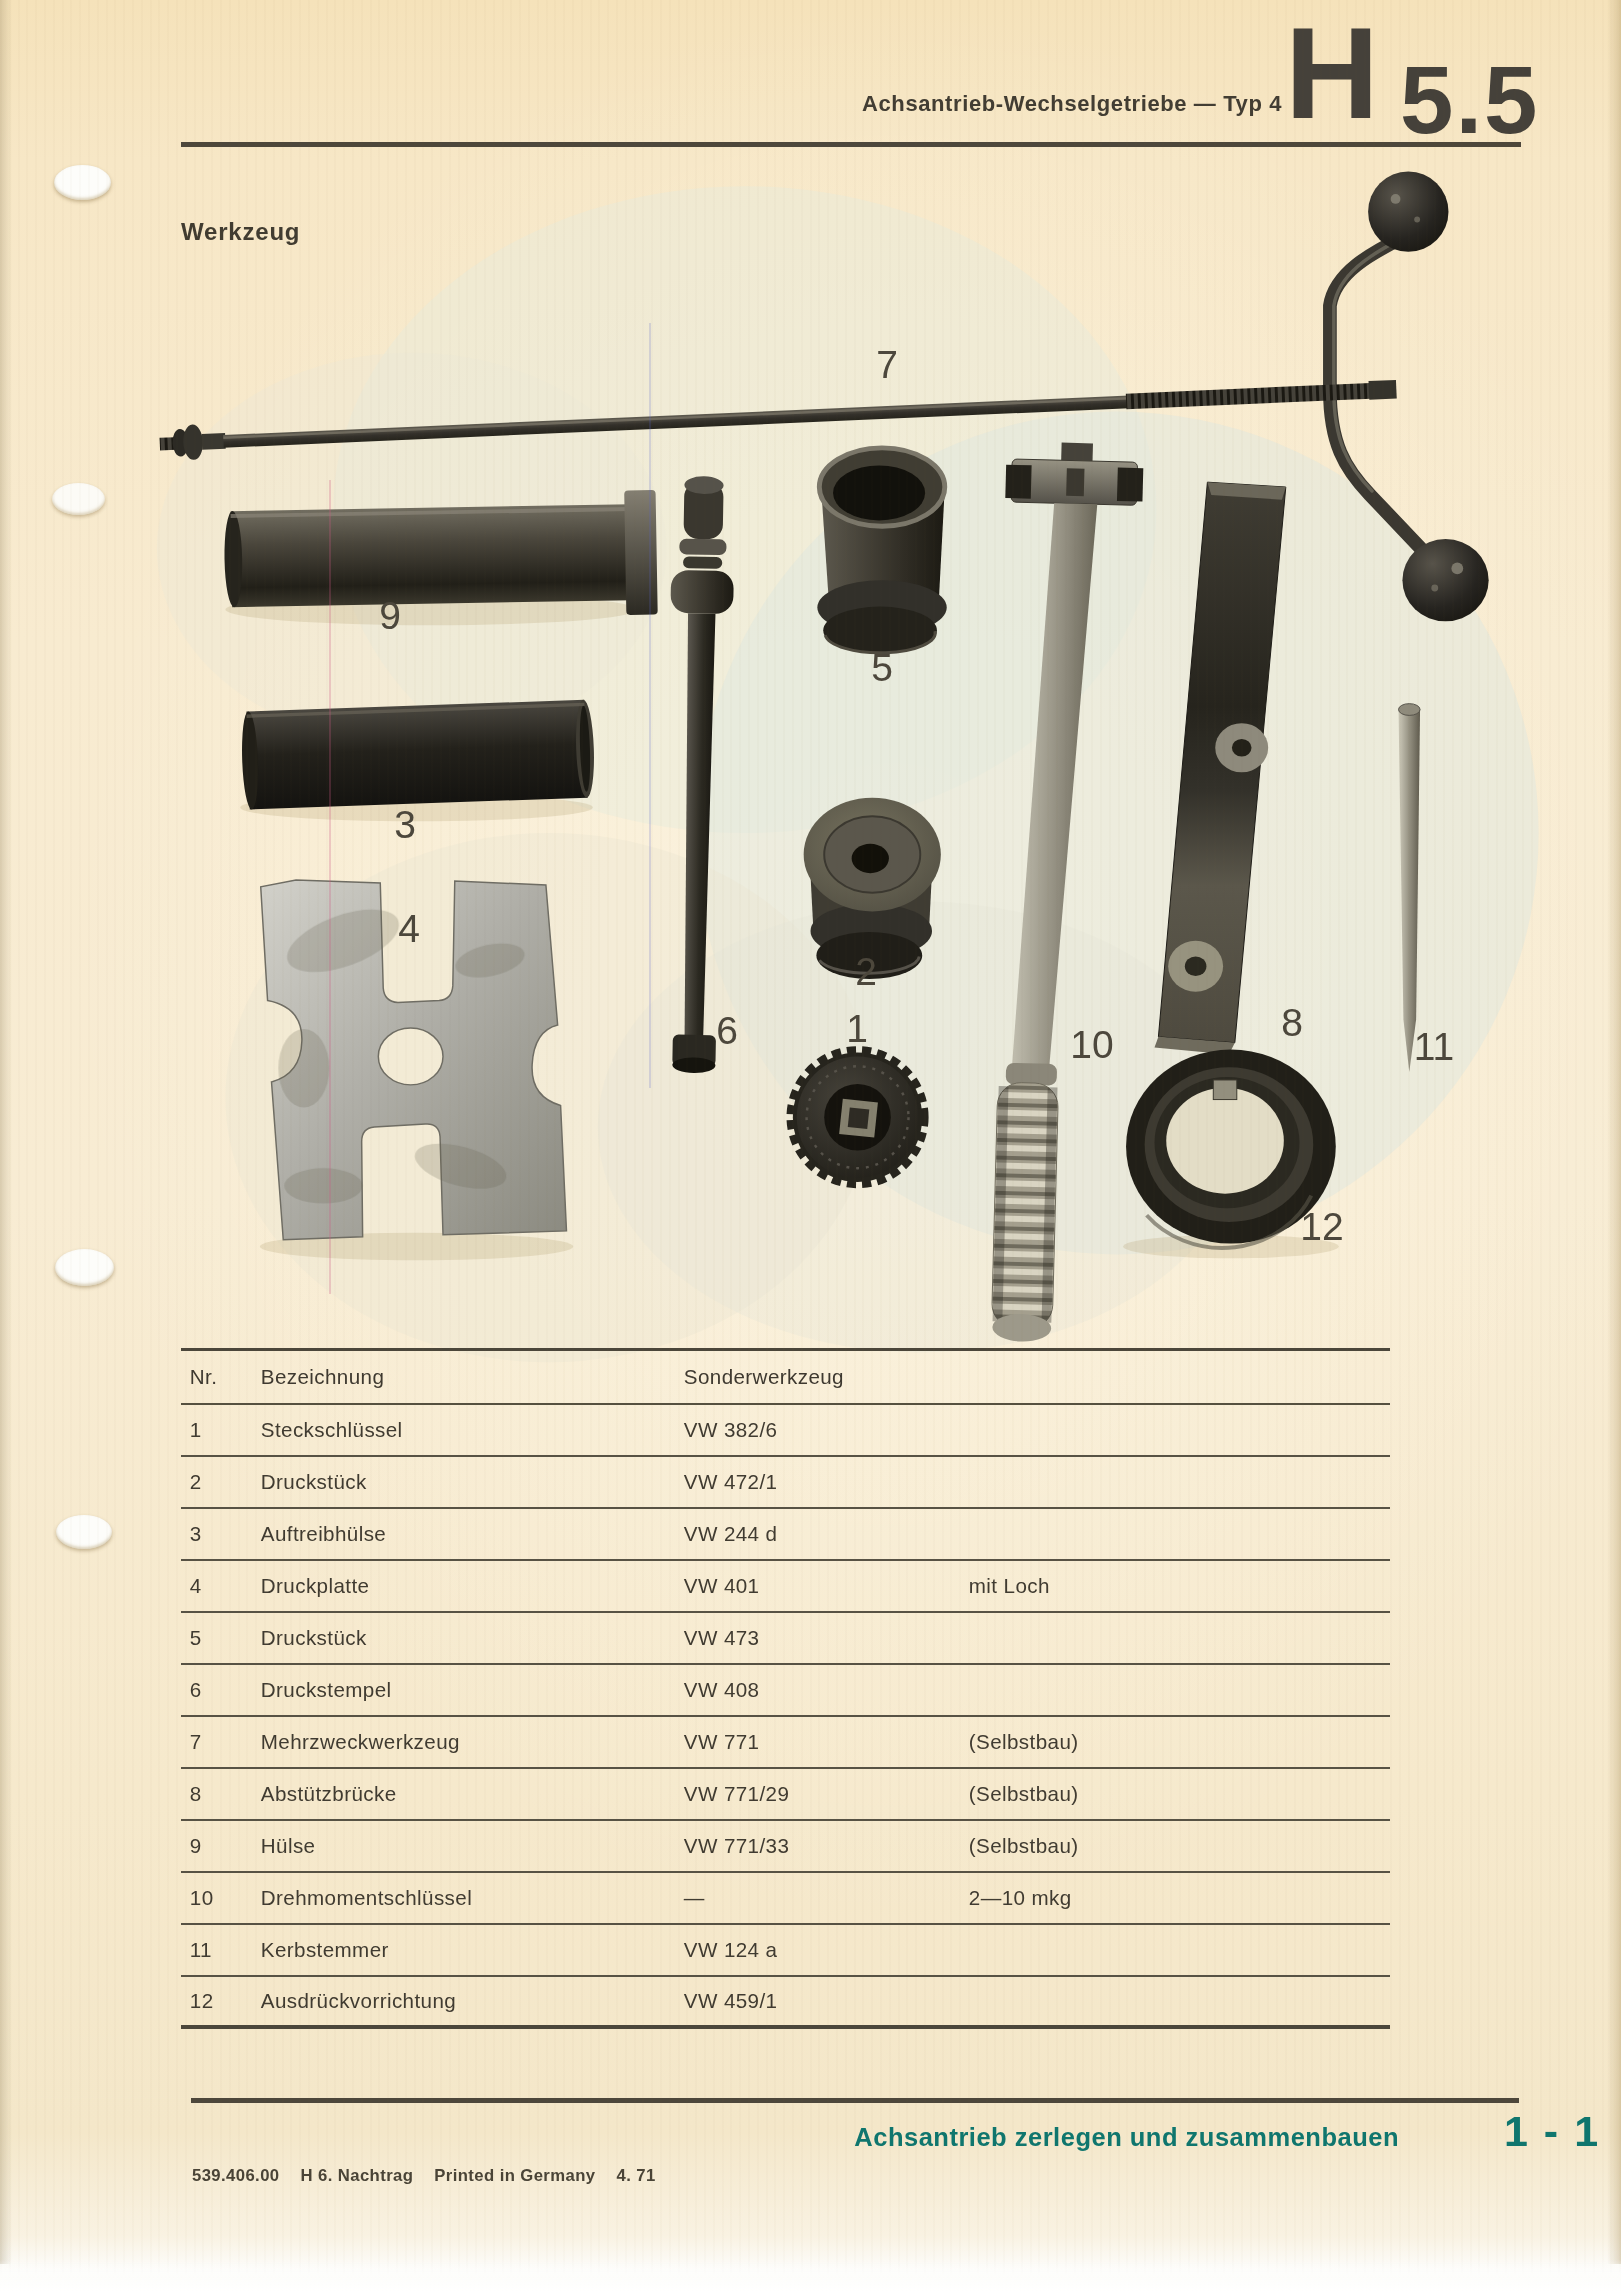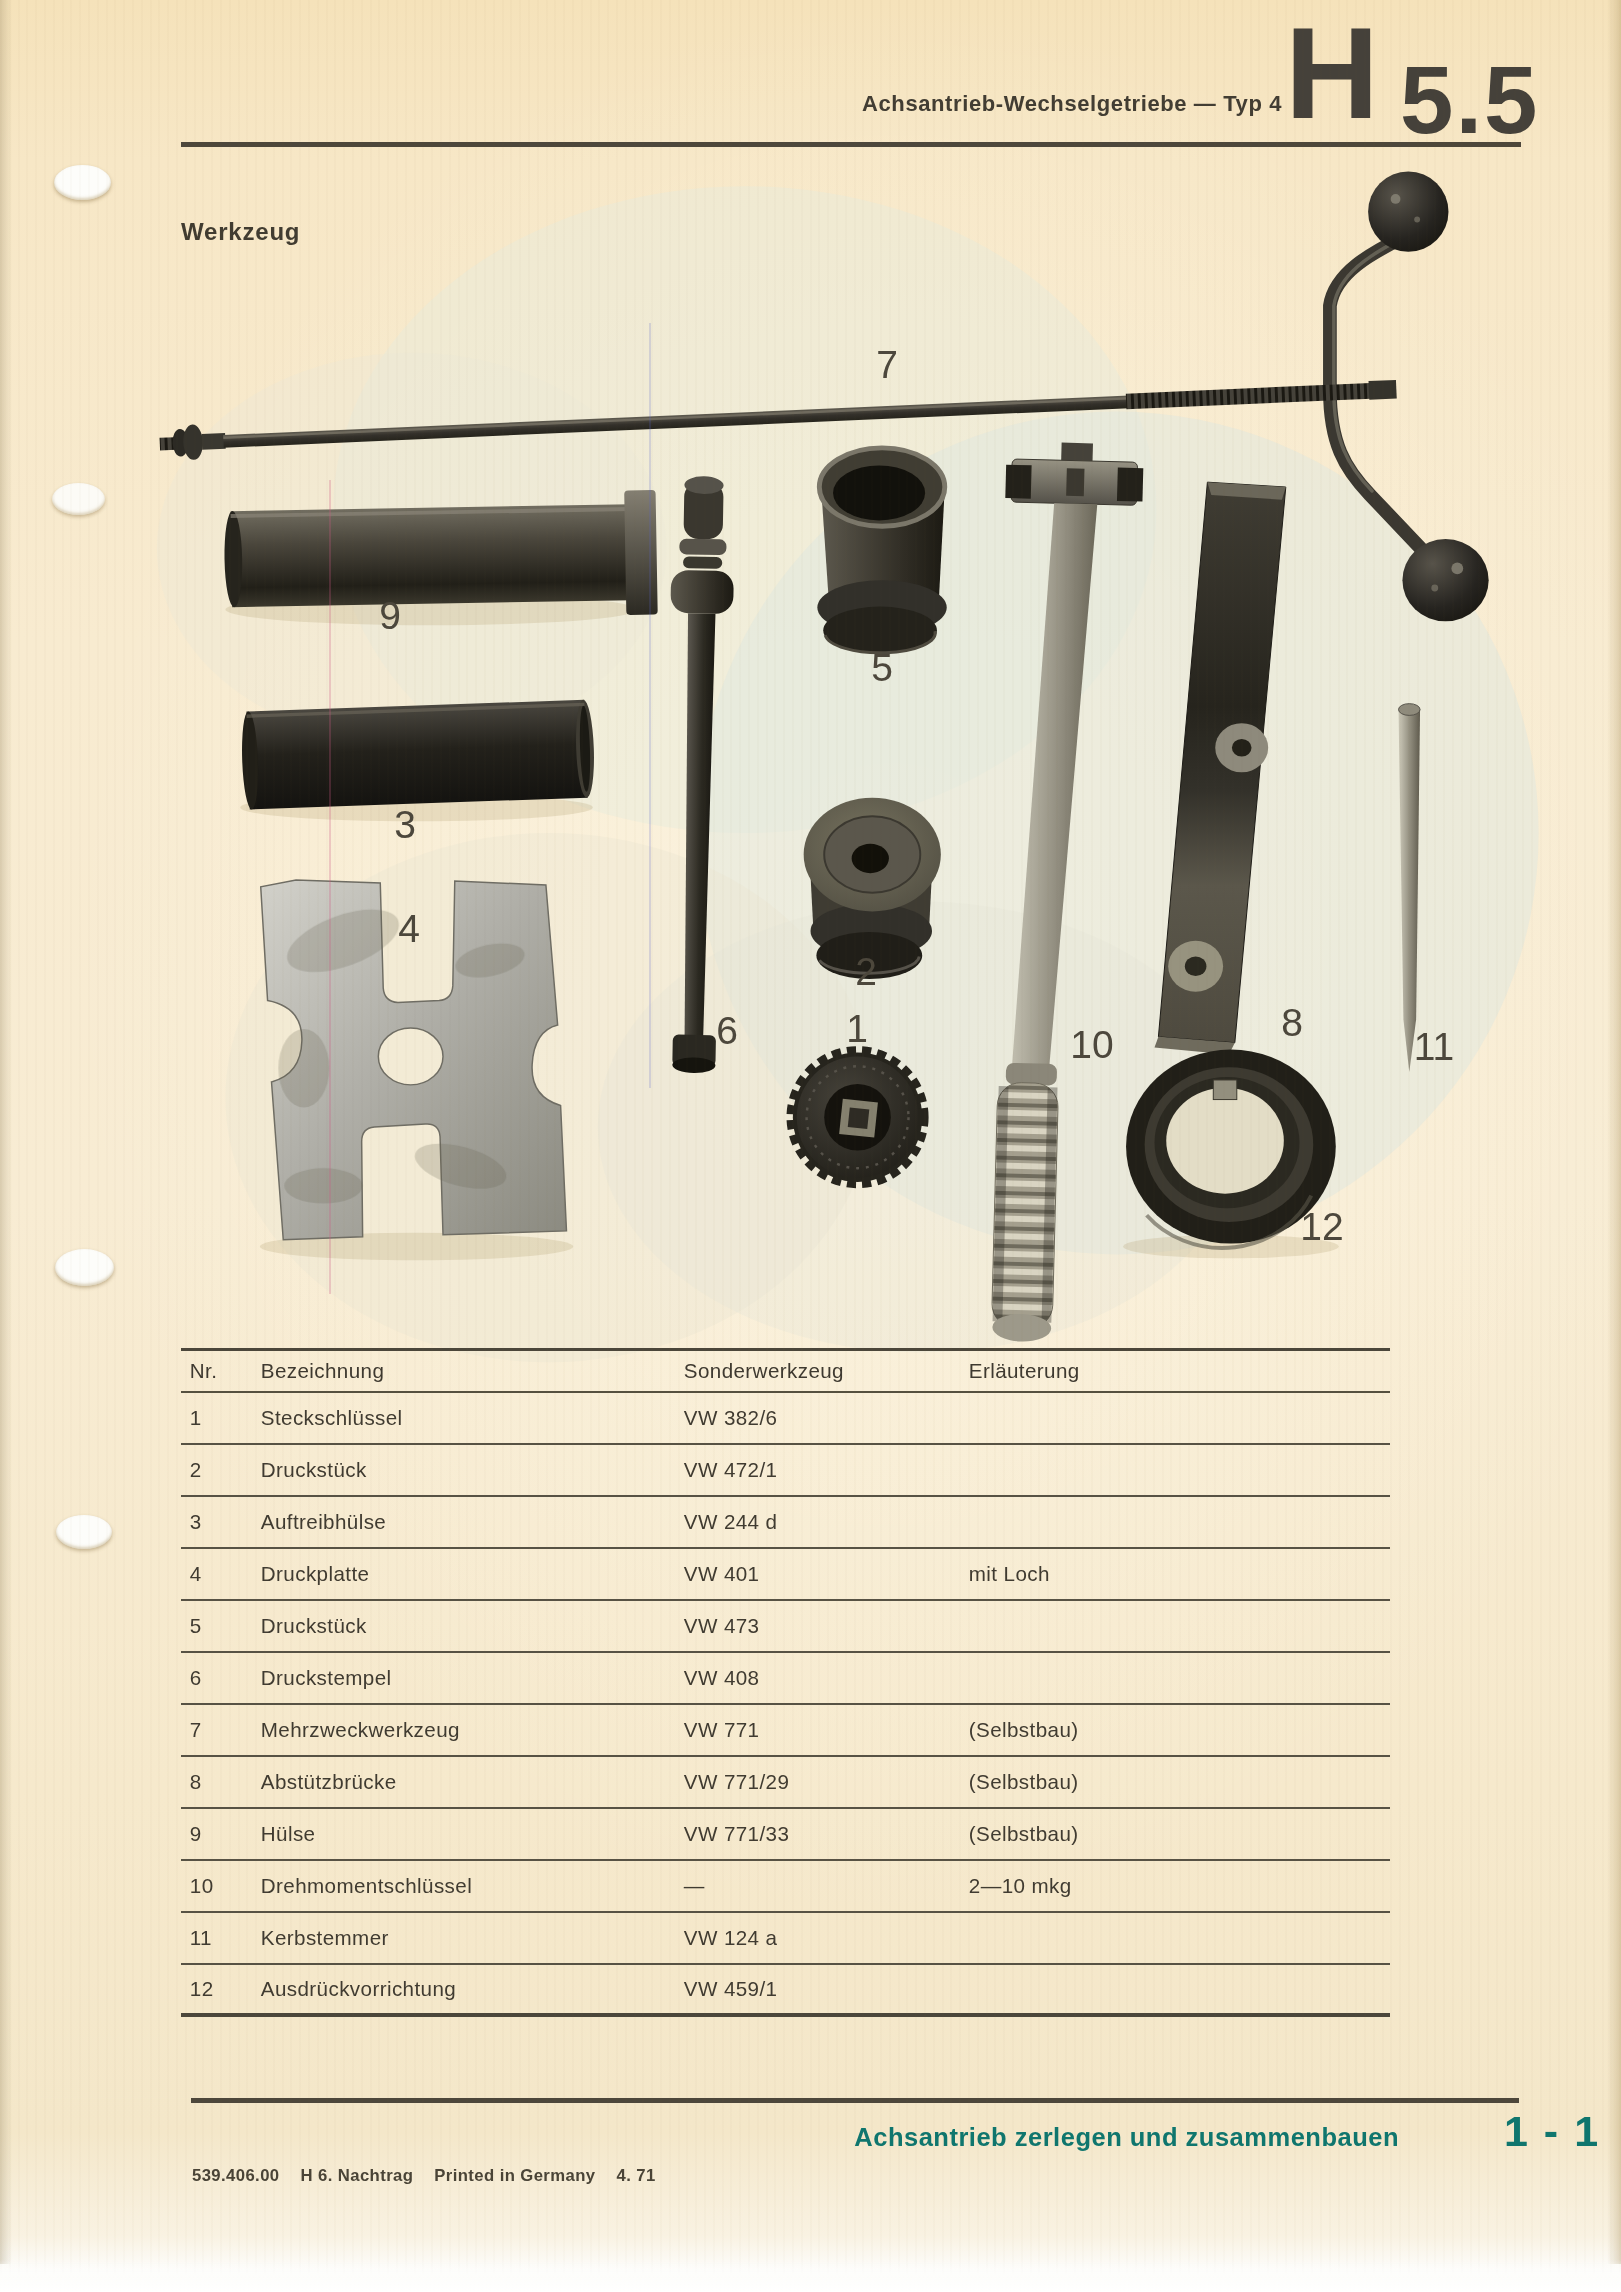--- a/index.html
+++ b/index.html
@@ -38,21 +38,21 @@
   .photo-svg{position:absolute;left:0;top:0;pointer-events:none;}
   .callout-layer{position:absolute;left:0;top:0;width:1621px;height:1372px;pointer-events:none;}
   .callout{position:absolute;transform:translate(-50%,-50%);font-size:39px;font-weight:400;
     color:#4c473c;font-family:"Liberation Sans",sans-serif;}
   .scanline{position:absolute;width:2px;pointer-events:none;}
   .scanline.pink{left:329px;top:480px;height:814px;background:rgba(205,90,130,.26);}
   .scanline.blue{left:649px;top:323px;height:765px;background:rgba(90,100,200,.20);}
 
   .tool-table{position:absolute;left:181px;top:1348px;width:1209px;border-top:3.9px solid #4b463a;}
   .thead,.trow{display:grid;grid-template-columns:71px 423px 285px 429px;padding-left:8.8px;box-sizing:border-box;}
-  .thead{height:42px;border-bottom:2.9px solid #55503f;}
+  .thead{height:54px;border-bottom:2.9px solid #55503f;}
   .trow{height:52px;border-bottom:2.9px solid #575244;}
   .trow:last-child{border-bottom:4.9px solid #4b463a;}
   .tcell,.hcell{display:flex;align-items:center;font-size:20.6px;letter-spacing:0.4px;color:#403b31;}
   .hcell{color:#3e3930;}
 
   .ft-chapter{position:absolute;top:2123px;right:222px;font-size:25.5px;font-weight:700;
     letter-spacing:0.5px;color:#0f766e;white-space:nowrap;}
   .ft-page{position:absolute;left:1504px;top:2107px;font-size:43px;font-weight:700;
     letter-spacing:2px;color:#0f766e;}
   .ft-imprint{position:absolute;left:192px;top:2166px;display:flex;gap:21px;
@@ -313,21 +313,20 @@
     <span class="callout" style="left: 1322px; top: 1227px;">12</span>
   </div>
 <div class="scanline pink"></div>
 <div class="scanline blue"></div>
 
 <div class="tool-table">
   <div class="thead">
     <div class="hcell">Nr.</div>
     <div class="hcell">Bezeichnung</div>
     <div class="hcell">Sonderwerkzeug</div>
-    <div class="hcell">Erläuterung</div>
   </div>
   <div>
       <div class="trow">
         <div class="tcell">1</div>
         <div class="tcell">Steckschlüssel</div>
         <div class="tcell">VW 382/6</div>
         <div class="tcell"></div>
       </div>
       <div class="trow">
         <div class="tcell">2</div>

